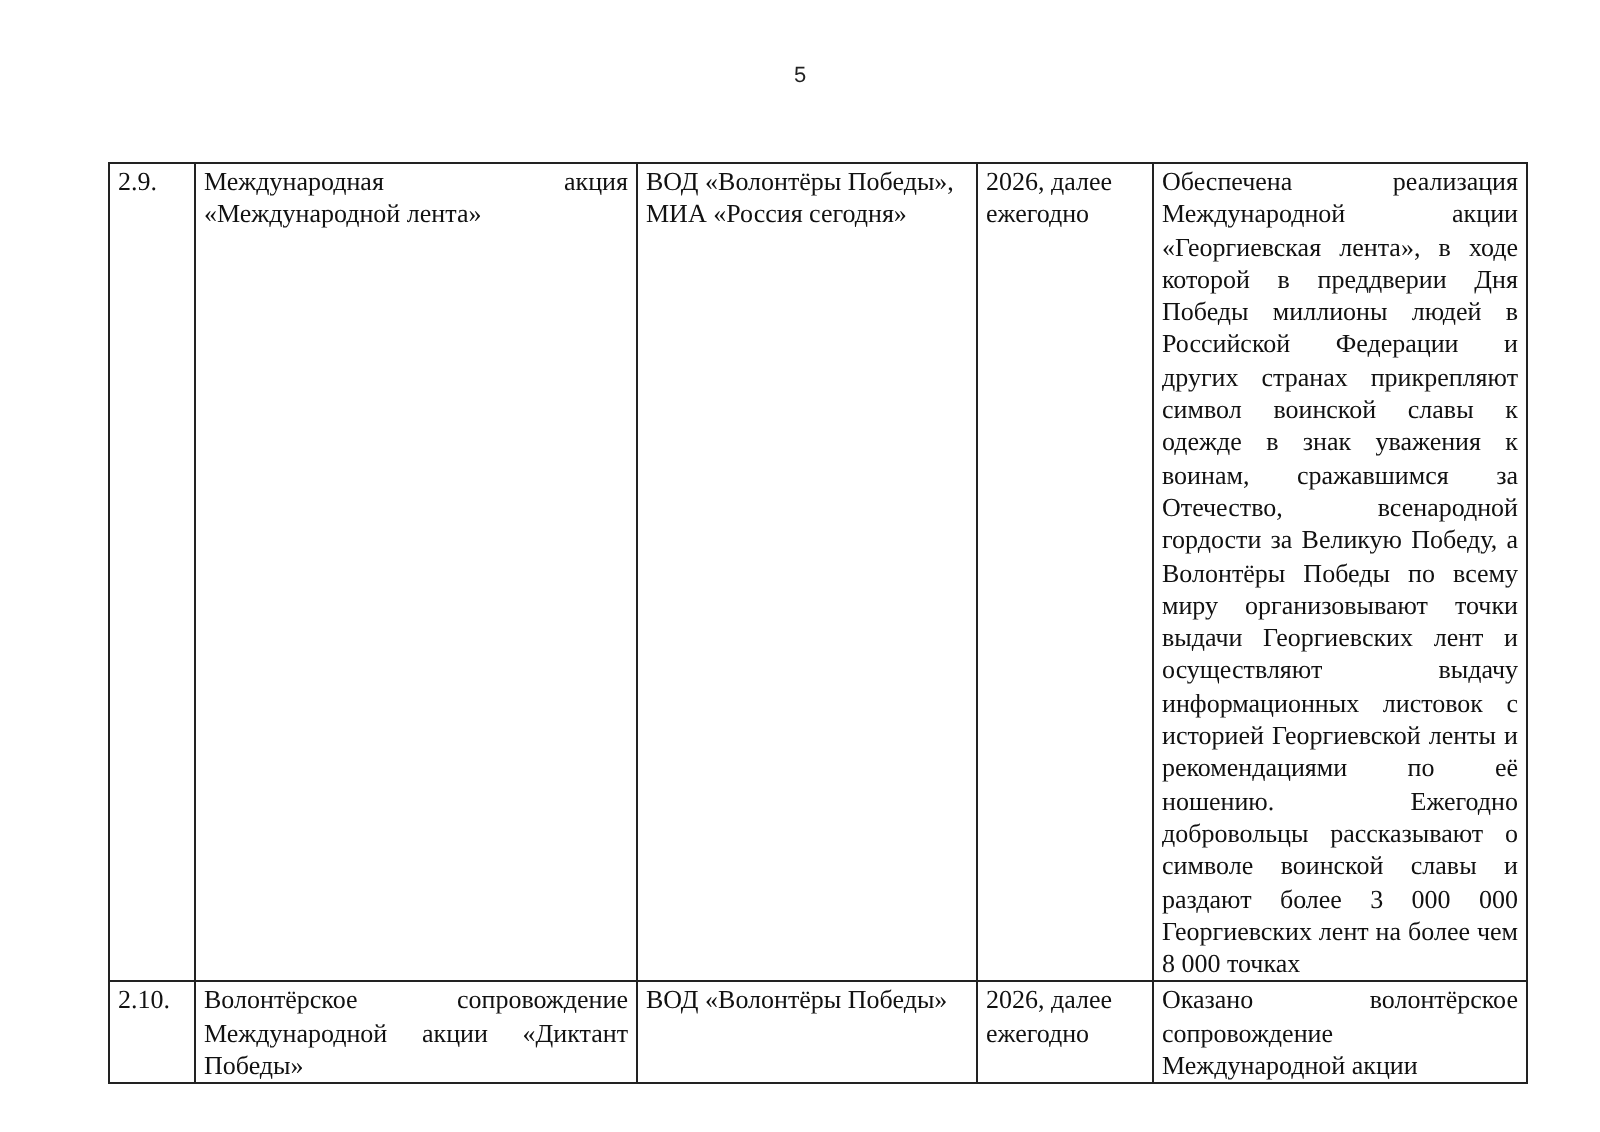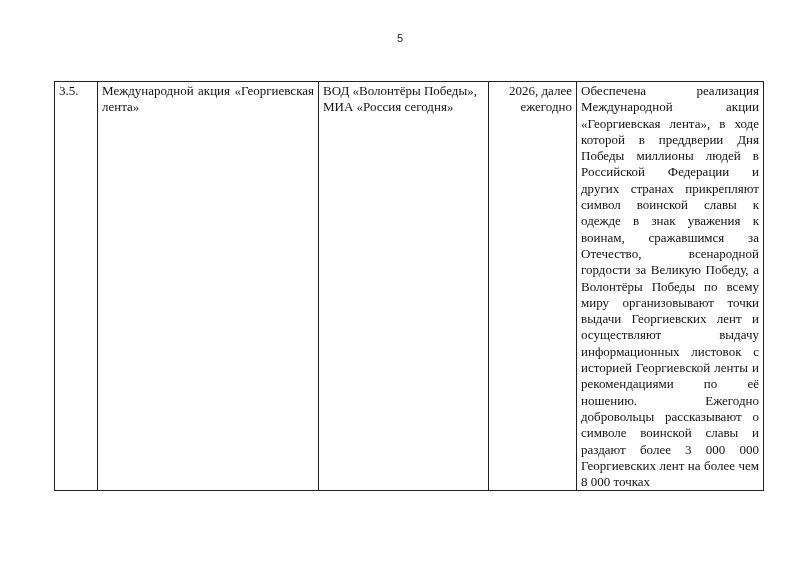--- a/index.html
+++ b/index.html
@@ -7,34 +7,41 @@
          font-family:"Liberation Serif", serif; color:#111; }
   .page-number { position:absolute; top:32px; left:0; width:800px; text-align:center;
                  font-family:"Liberation Sans", sans-serif; font-size:11px; color:#222; }
   table.plan { position:absolute; left:54px; top:81px; border-collapse:collapse;
                table-layout:fixed; width:710px; }
   table.plan td { border:1px solid #222; vertical-align:top; padding:1px 4px 0 4px;
                   font-size:13px; line-height:16.3px; }
   td.num { width:34px; }
   td.name { width:212px; text-align:justify; text-align-last:left; }
   td.exec { width:161px;font-family:Liberation Serif, serif; }
-  td.term { width:79px; text-align:right; vertical-align:middle; }
+  td.term { width:79px; text-align:left; vertical-align:middle; }
   td.result { text-align:justify; text-align-last:left;margin-left:20px; }
   tr.row-a td { height:384px; }
   tr.row-b td { height:42px; }
   tr.row-b td.term { vertical-align:top; }
 </style>
 </head>
 <body>
 
 <div class="page-number">5</div>
 
 <table class="plan">
   <tbody>
       <tr class="row-a">
-    <td class="num">3.5.</td>
-    <td class="name">Международной акция «Георгиевская лента»</td>
+    <td class="num">2.9.</td>
+    <td class="name">Международная акция «Международной лента»</td>
     <td class="exec">ВОД «Волонтёры Победы», МИА «Россия сегодня»</td>
     <td class="term">2026, далее ежегодно</td>
     <td class="result">Обеспечена реализация Международной акции «Георгиевская лента», в ходе которой в преддверии Дня Победы миллионы людей в Российской Федерации и других странах прикрепляют символ воинской славы к одежде в знак уважения к воинам, сражавшимся за Отечество, всенародной гордости за Великую Победу, а Волонтёры Победы по всему миру организовывают точки выдачи Георгиевских лент и осуществляют выдачу информационных листовок с историей Георгиевской ленты и рекомендациями по её ношению. Ежегодно добровольцы рассказывают о символе воинской славы и раздают более 3 000 000 Георгиевских лент на более чем 8 000 точках</td>
+  </tr>
+  <tr class="row-b">
+    <td class="num">2.10.</td>
+    <td class="name">Волонтёрское сопровождение Международной акции «Диктант Победы»</td>
+    <td class="exec">ВОД «Волонтёры Победы»</td>
+    <td class="term">2026, далее ежегодно</td>
+    <td class="result">Оказано волонтёрское сопровождение Международной акции</td>
   </tr>
 </tbody>
   </table>
 
 </body></html>

